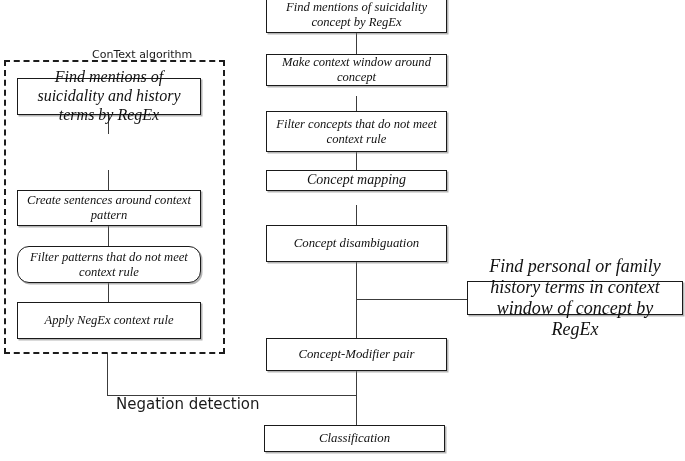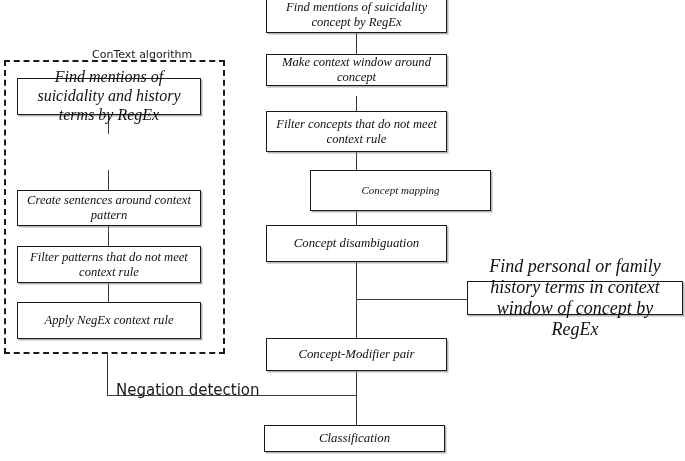--- a/index.html
+++ b/index.html
@@ -94,52 +94,52 @@
 
   <div class="conn-v" style="left:108px; top:115px; height:19px;"></div>
   <div class="conn-v" style="left:108px; top:170px; height:20px;"></div>
   <div class="conn-v" style="left:108px; top:226px; height:20px;"></div>
   <div class="conn-v" style="left:108px; top:283px; height:19px;"></div>
 
   <div class="group-box" style="left:4px; top:60px; width:221px; height:294px;"></div>
 
   <div class="caption" style="left:92px; top:48px; font-size:11px;">ConText algorithm</div>
 
-  <div class="caption" style="left:116px; top:381px; font-size:15px;">Negation detection</div>
+  <div class="caption" style="left:116px; top:395px; font-size:15px;">Negation detection</div>
 
   <div class="node" style="left:17px; top:78px; width:184px; height:37px; font-size:16px;">
     <span class="label">Find mentions of suicidality and history terms by RegEx</span>
   </div>
 
 
   <div class="node" style="left:17px; top:190px; width:184px; height:36px; font-size:12.6px;">
     <span class="label">Create sentences around context pattern</span>
   </div>
 
-  <div class="node" style="left:17px; top:246px; width:184px; height:37px; font-size:12.6px;">
+  <div class="node" style="left:17px; top:246px; width:184px; height:37px; font-size:12.6px;border-radius:12px;">
     <span class="label">Filter patterns that do not meet context rule</span>
   </div>
 
   <div class="node" style="left:17px; top:302px; width:184px; height:37px; font-size:12.6px;">
     <span class="label">Apply NegEx context rule</span>
   </div>
 
   <div class="node" style="left:266px; top:-3px; width:181px; height:36px; font-size:12.6px;">
     <span class="label">Find mentions of suicidality concept by RegEx</span>
   </div>
 
   <div class="node" style="left:266px; top:54px; width:181px; height:32px; font-size:12.6px;">
     <span class="label">Make context window around concept</span>
   </div>
 
   <div class="node" style="left:266px; top:111px; width:181px; height:41px; font-size:12.6px;">
     <span class="label">Filter concepts that do not meet context rule</span>
   </div>
 
-  <div class="node" style="left:266px; top:170px; width:181px; height:41px; font-size:11px;margin-left:44px;">
+  <div class="node" style="left:266px; top:170px; width:181px; height:21px; font-size:14px;">
     <span class="label">Concept mapping</span>
   </div>
 
   <div class="node" style="left:266px; top:225px; width:181px; height:37px; font-size:12.8px;">
     <span class="label">Concept disambiguation</span>
   </div>
 
   <div class="node" style="left:266px; top:338px; width:181px; height:33px; font-size:12.8px;">
     <span class="label">Concept-Modifier pair</span>
   </div>

